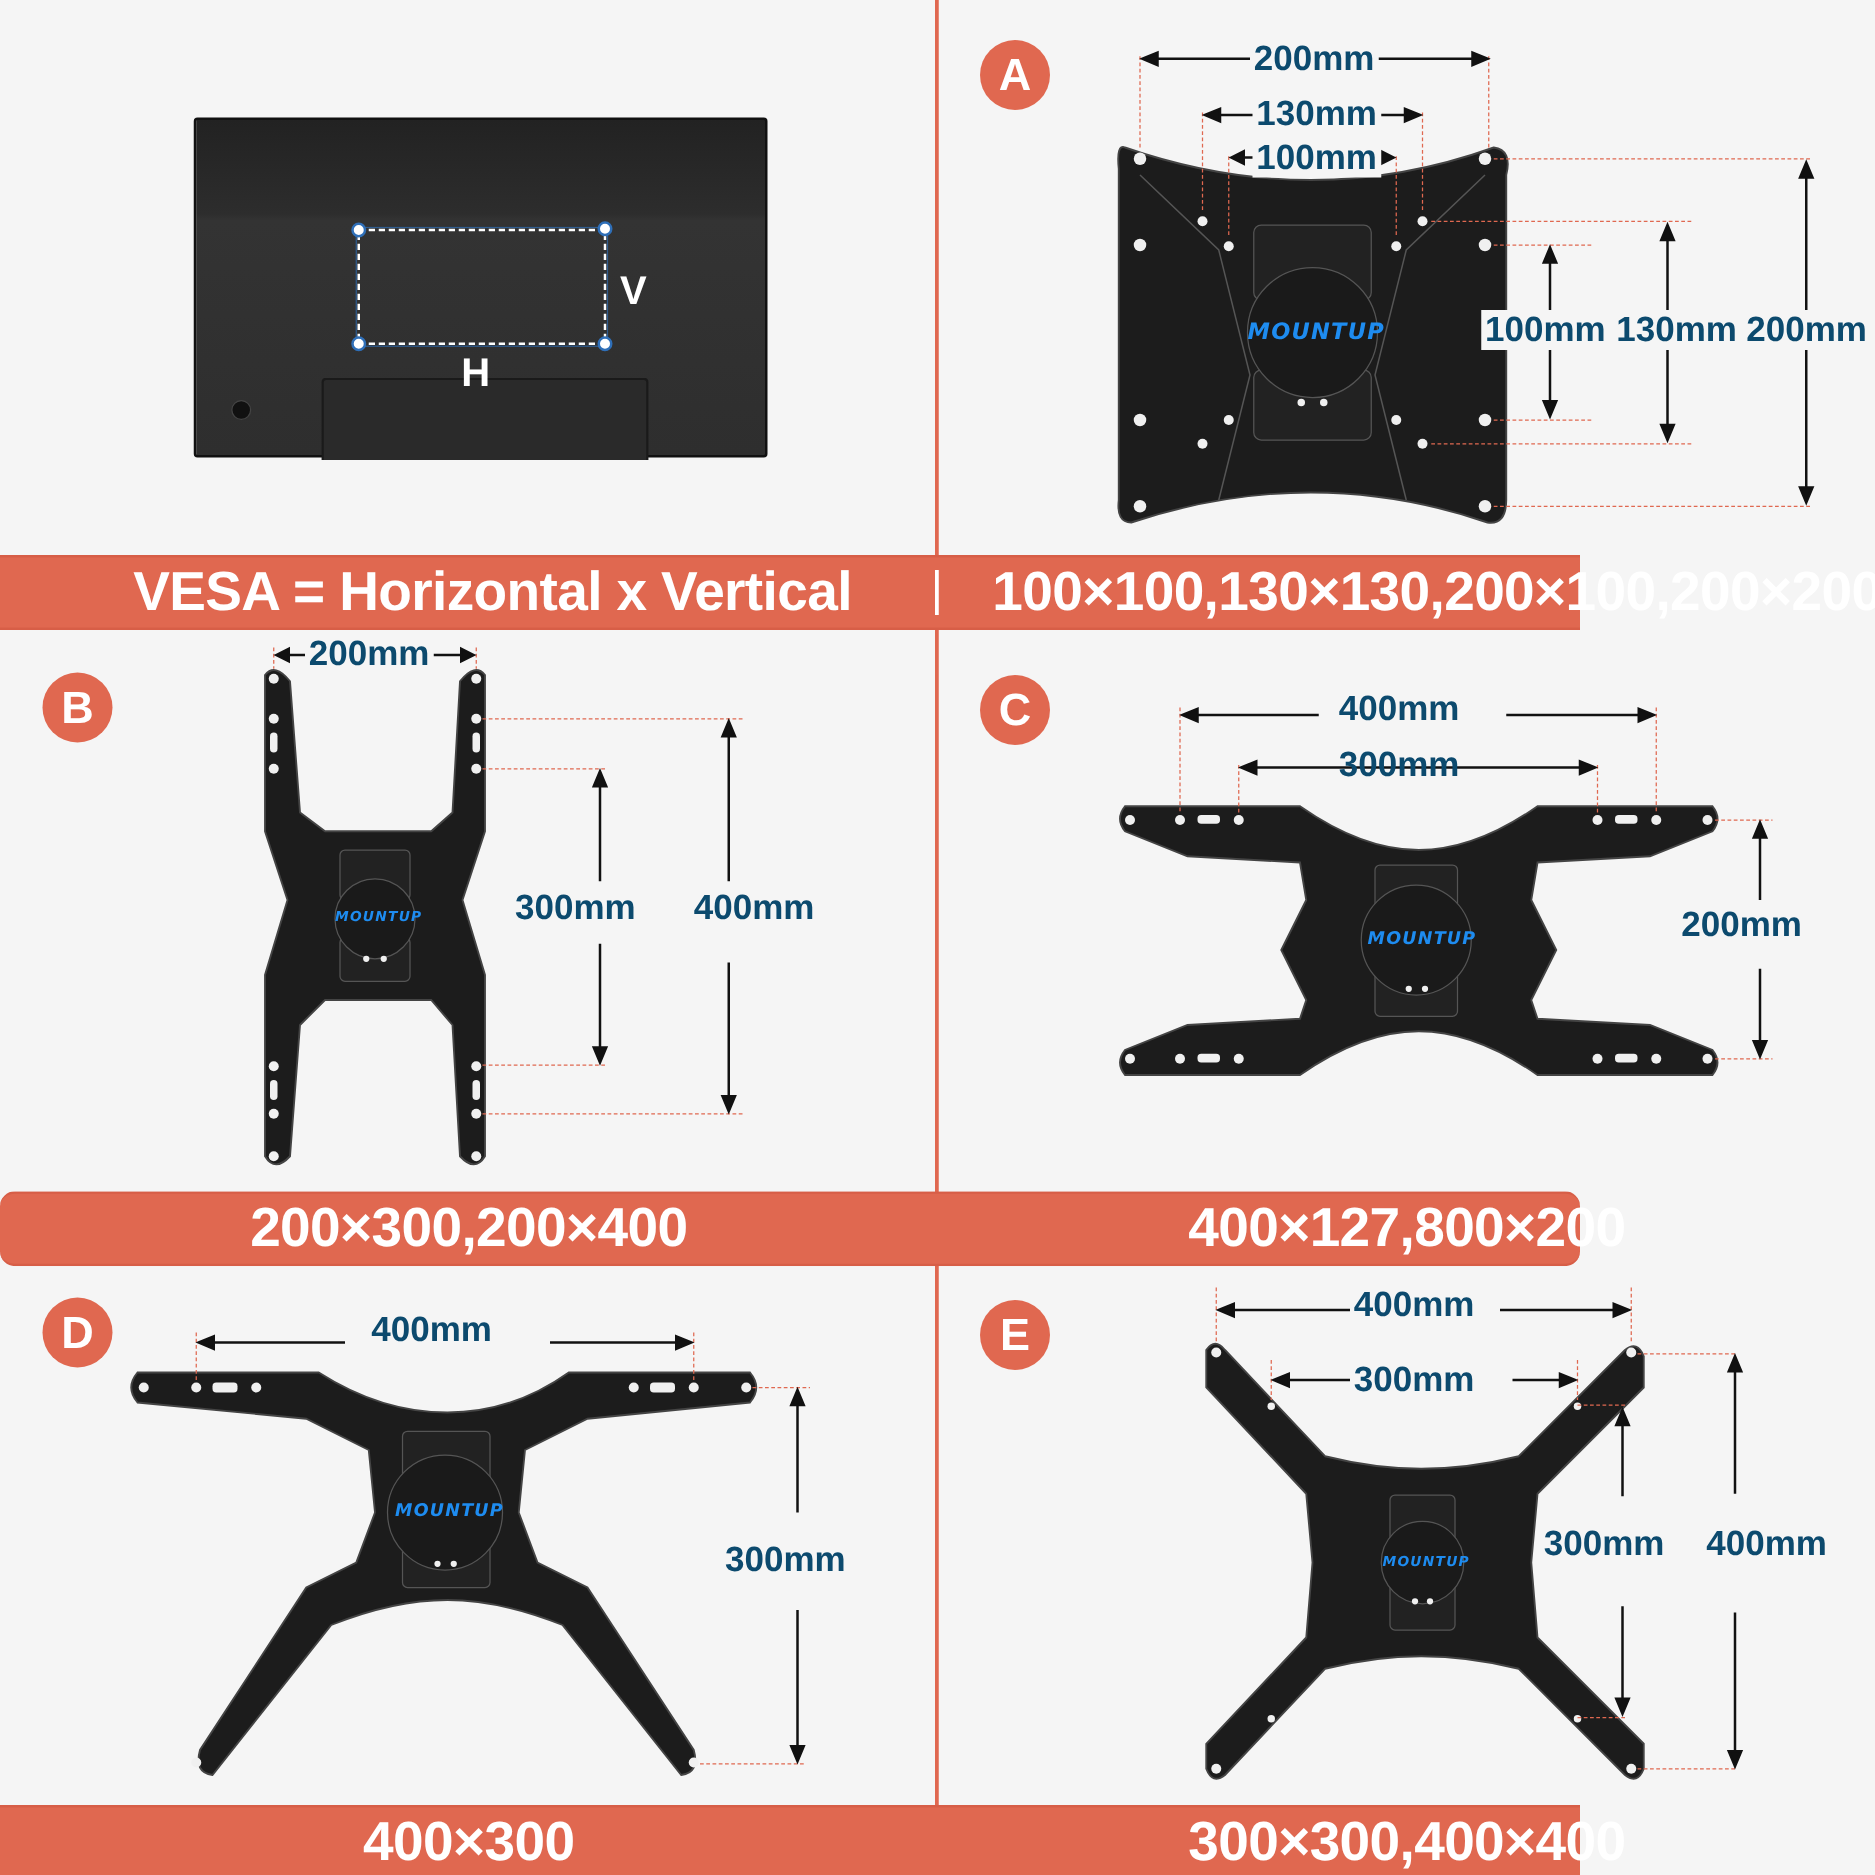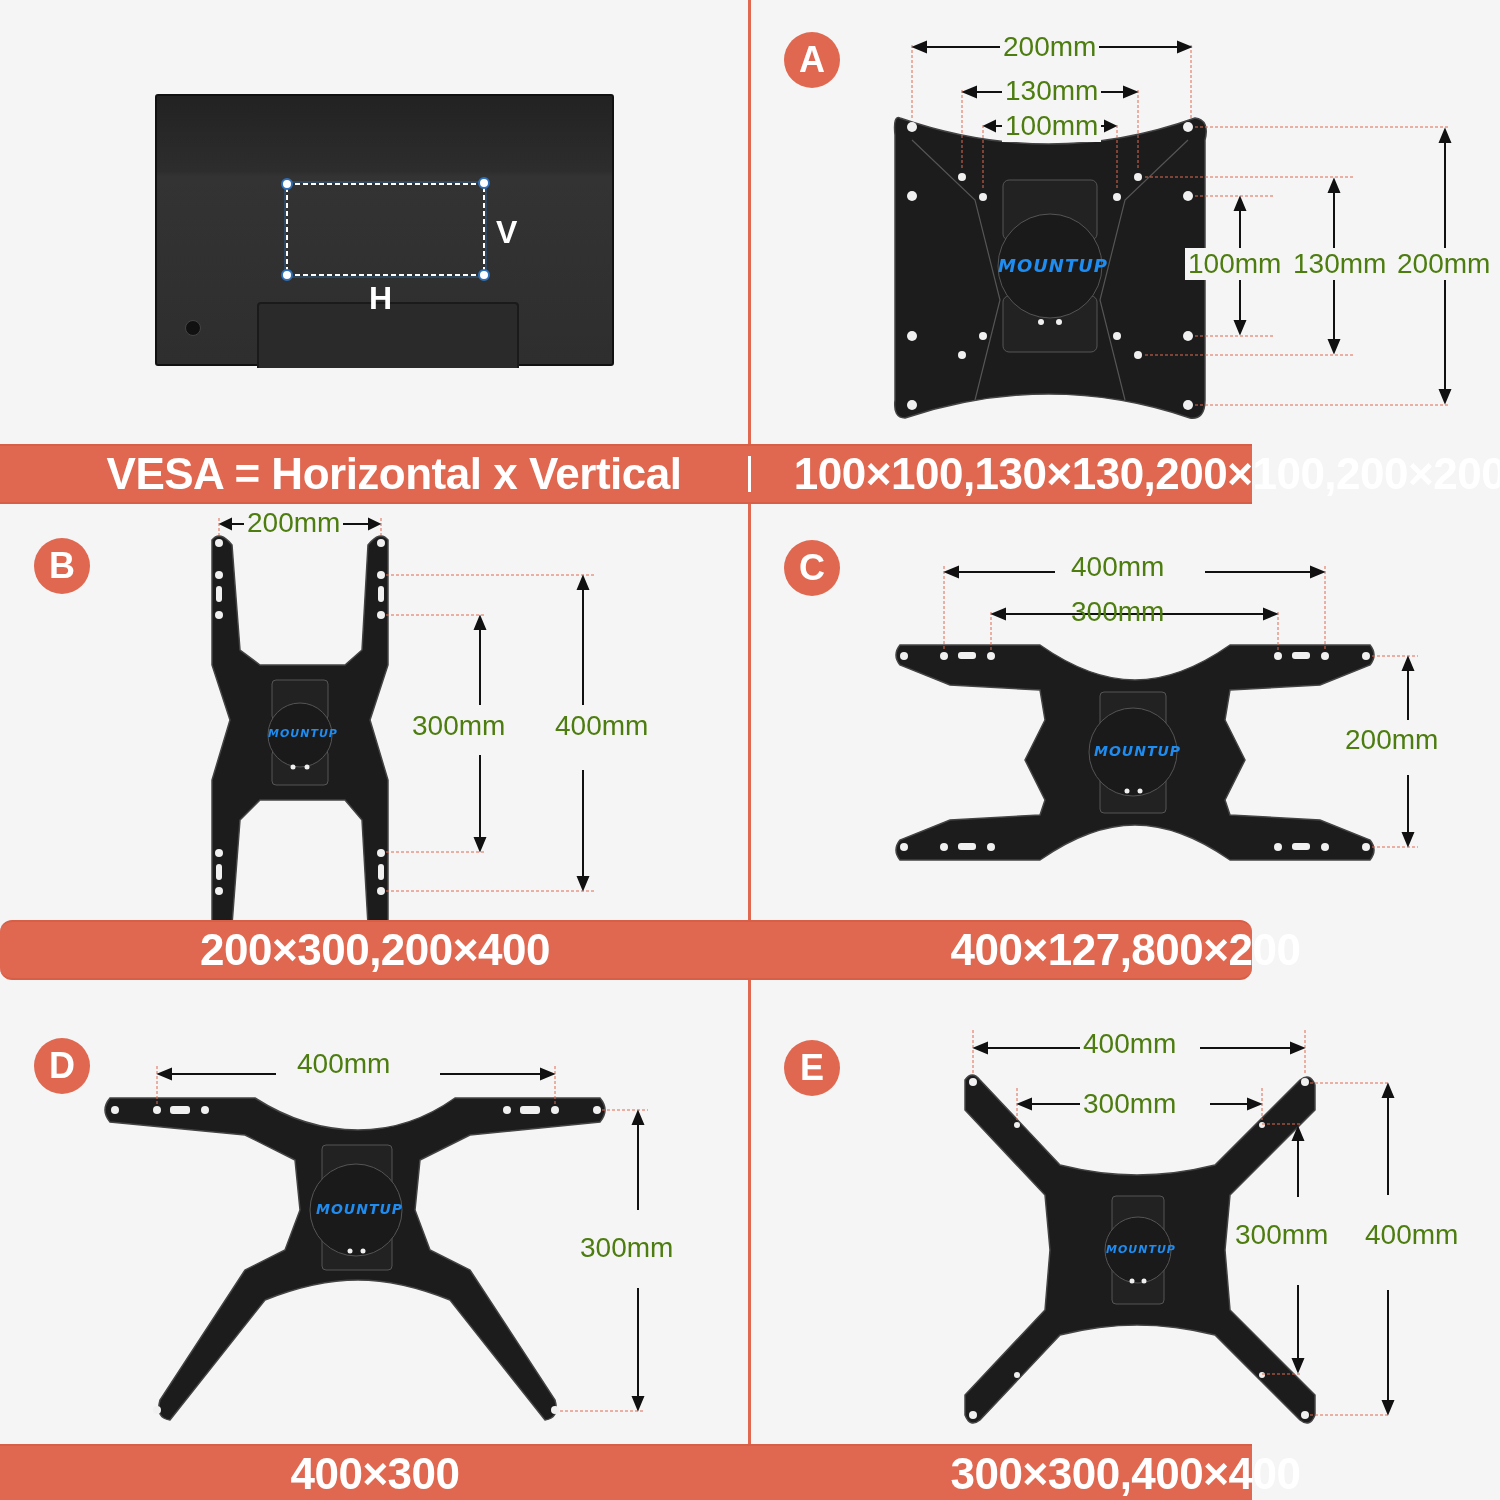--- a/index.html
+++ b/index.html
@@ -4,35 +4,35 @@
 <style>
   html, body { margin: 0; padding: 0; }
   body {
     width: 1500px; height: 1500px; background: #f5f5f5;
     font-family: "Liberation Sans", "DejaVu Sans", sans-serif;
     position: relative; overflow: hidden;
   }
   .vdivider { position: absolute; left: 748px; top: 0; width: 3px; height: 1500px; background: #e06850; }
   .band {
     position: absolute; left: 0; width: 1252px; height: 56px; background: #e06850;
-    border-top: 2px solid #d75e47; border-bottom: 2px solid #d75e47;
+    border-top: 2px solid #d75e47; border-bottom: 2px solid #d75e47; padding-left: 12px;
   }
   .band-label {
     position: absolute; top: 0; height: 56px; line-height: 56px;
     color: #ffffff; font-weight: bold; font-size: 44px; text-align: center;
     letter-spacing: -0.5px;
   }
   .band-sep { position: absolute; left: 748px; top: 10px; width: 3px; height: 36px; background: #ffffff; }
   .badge {
     position: absolute; width: 56px; height: 56px; border-radius: 50%;
     background: #e06850; color: #fff; font-weight: bold; font-size: 36px;
     text-align: center; line-height: 56px;
   }
   .dim {
-    position: absolute; font-weight: normal; font-size: 28px; color: #4d7c0f;
+    position: absolute; font-weight: bold; font-size: 28px; color: #0c4a6e;
     white-space: nowrap; background: #f5f5f5; padding: 0 3px; text-align: right;
   }
   svg { position: absolute; left: 0; top: 0; overflow: visible; }
   .monitor {
     position: absolute; left: 155px; top: 94px; width: 459px; height: 272px;
     background: linear-gradient(#222 0%, #2d2d2d 28%, #333 30%, #2e2e2e 100%);
     border: 2px solid #111; border-radius: 3px; box-sizing: border-box;
   }
   .hv { position: absolute; color: #fff; font-weight: bold; font-size: 32px; }
   .logo {
@@ -244,21 +244,21 @@
       <polygon points="1408,658 1403,670 1413,670"></polygon>
         <polygon points="1408,845 1403,833 1413,833"></polygon>
     </g>
   </svg>
   <div class="logo" style="left:1094px;top:743px;font-size:14px;">MOUNTUP</div>
   <div class="dim" style="left:1068px;top:551px;">400mm</div>
   <div class="dim" style="left:1068px;top:596px;background:transparent;">300mm</div>
   <div class="dim" style="left:1342px;top:724px;">200mm</div>
 </div>
 
-<div class="band" style="top:920px;border-radius:12px;">
+<div class="band" style="top:953px;border-radius:12px;">
   <div class="band-label" style="left:0;width:750px;">200×300,200×400</div>
   <div class="band-label" style="left:751px;width:749px;">400×127,800×200</div>
 </div>
 
 <div>
   <div class="badge" style="left:34px;top:1038px;">D</div>
   <svg width="1500" height="1500">
     <path d="M110,1098 L255,1098 Q305,1130 358,1130 Q410,1130 455,1098 L600,1098 Q610,1110 600,1122 L470,1135 L420,1160 L415,1210 L430,1250 L470,1270 L555,1400 Q560,1418 545,1420 L450,1300 Q400,1280 358,1280 Q315,1280 265,1300 L170,1420 Q155,1418 160,1400 L245,1270 L285,1250 L300,1210 L295,1160 L245,1135 L110,1122 Q100,1110 110,1098 Z" fill="#1c1c1c" stroke="#444" stroke-width="1.5"></path>
     <rect x="322" y="1145" width="70" height="45" rx="4" fill="#222" stroke="#555"></rect>
     <rect x="322" y="1230" width="70" height="40" rx="4" fill="#222" stroke="#555"></rect>

